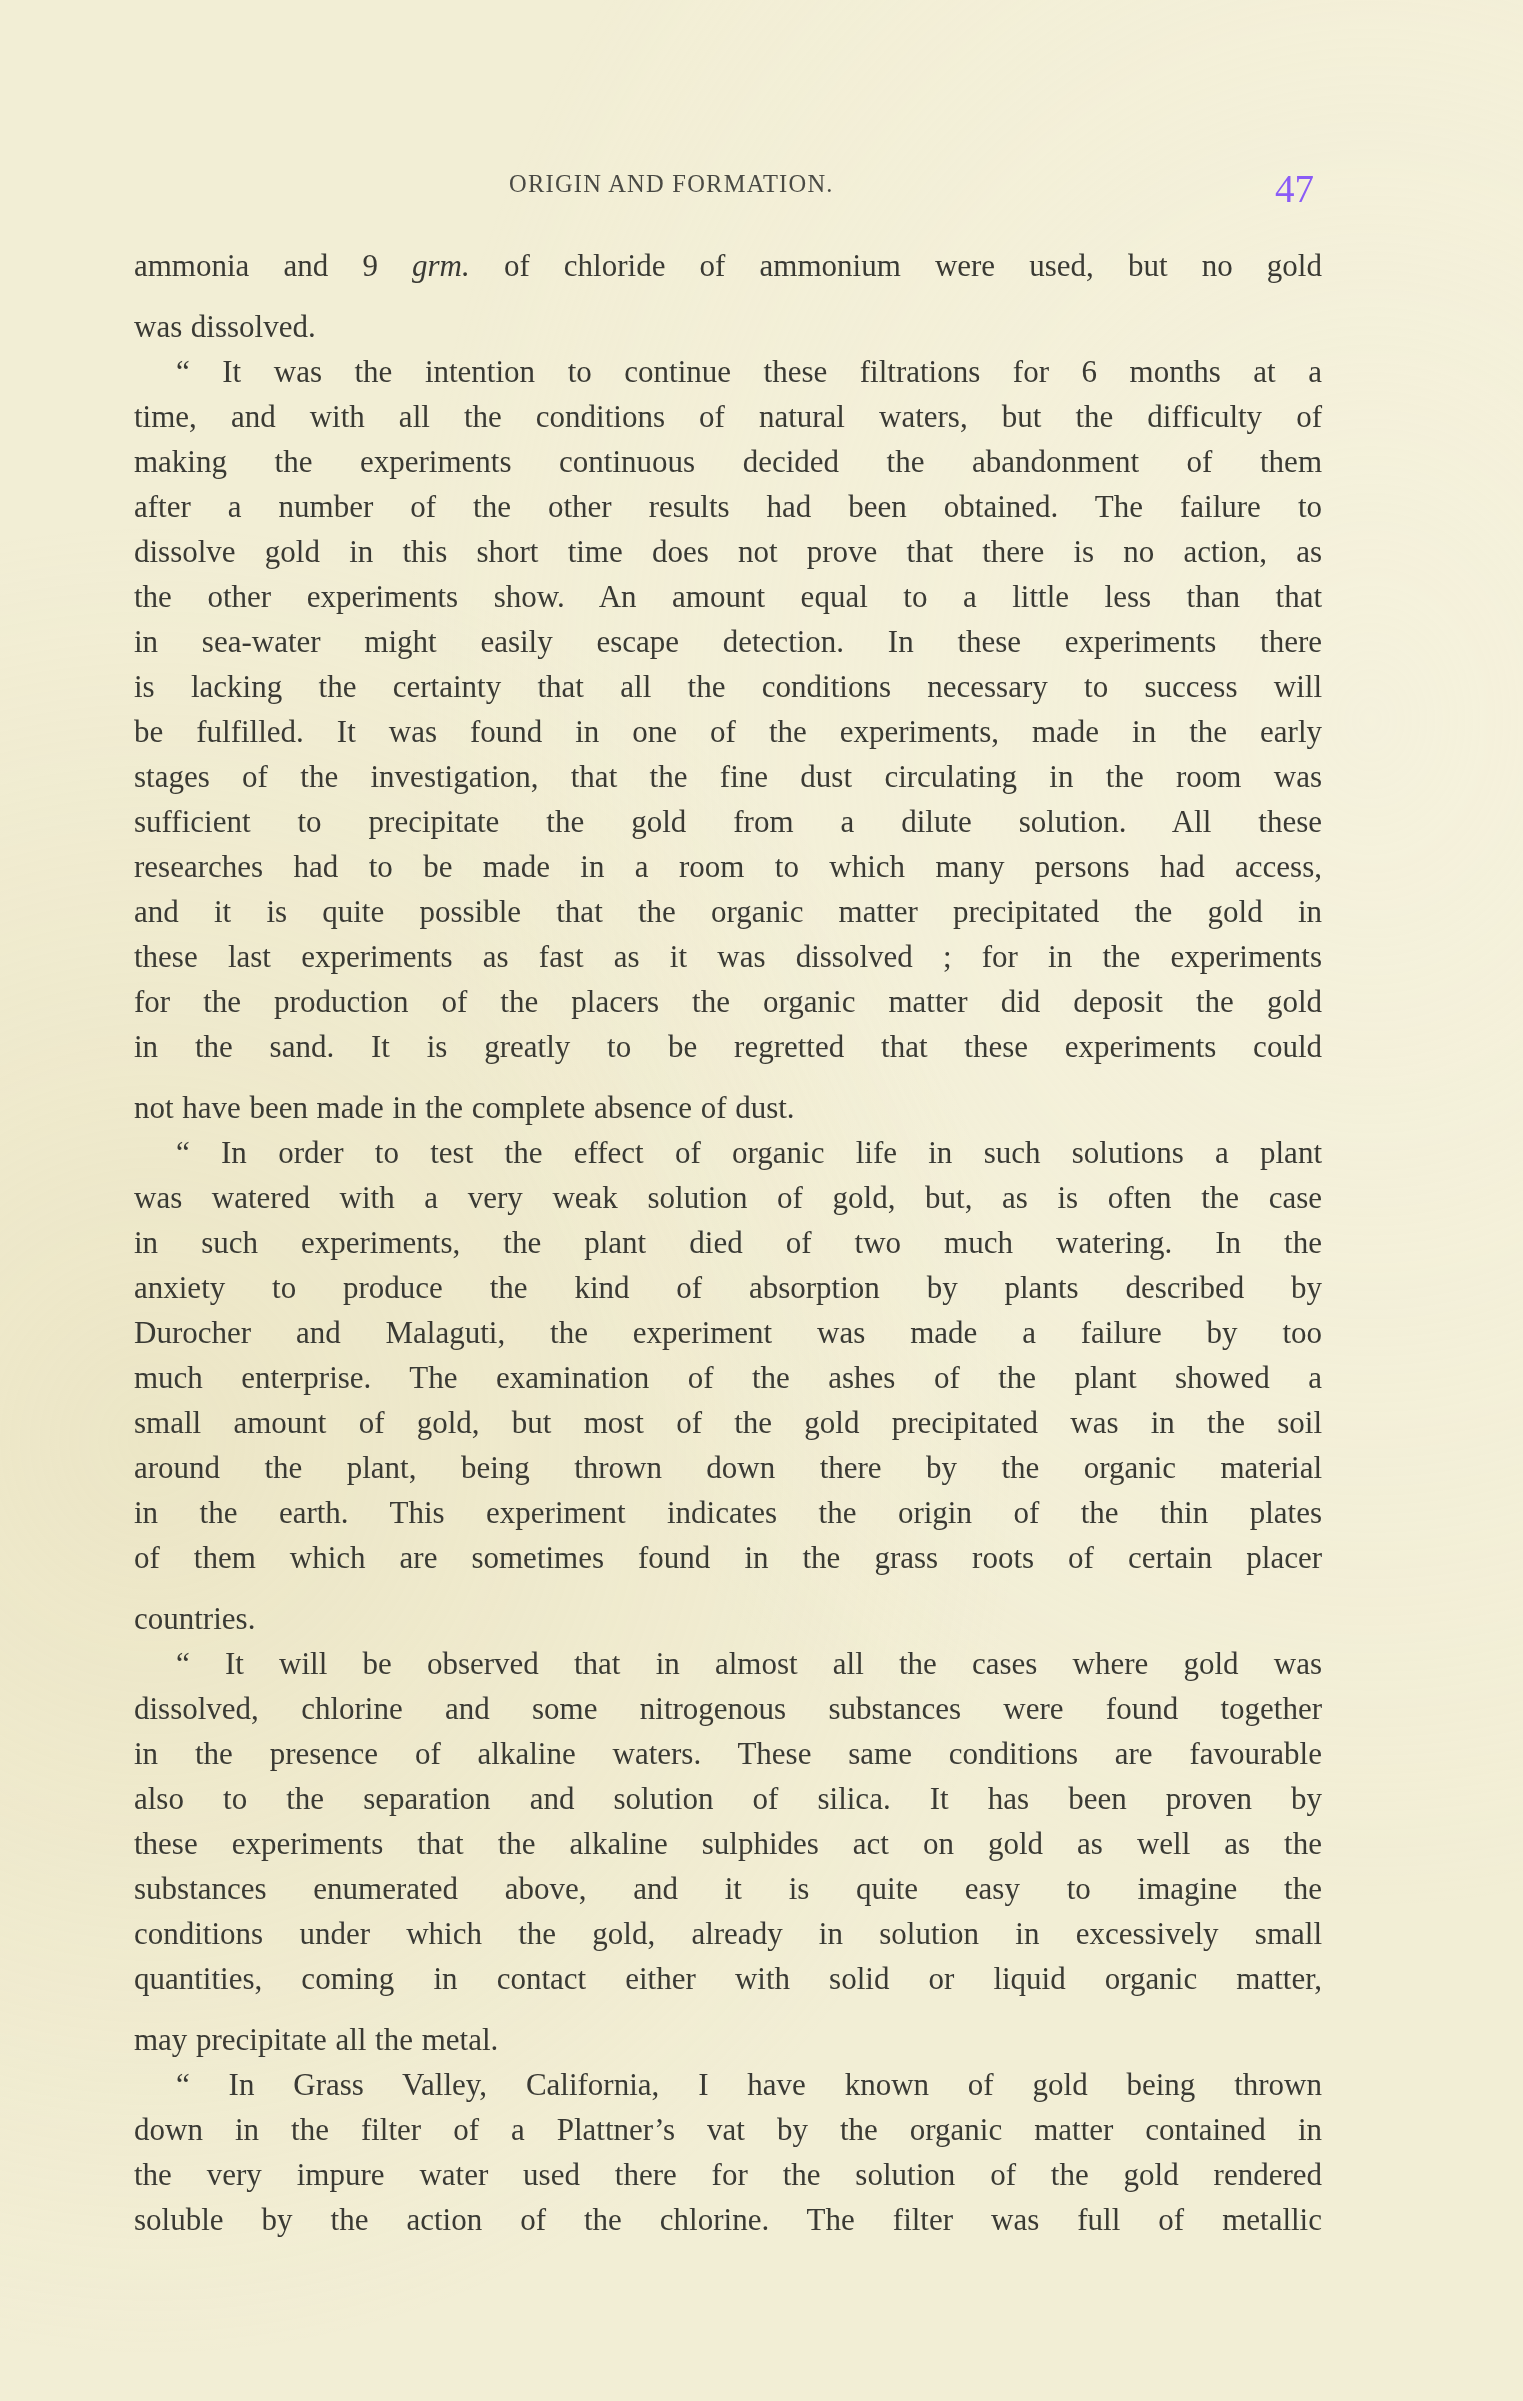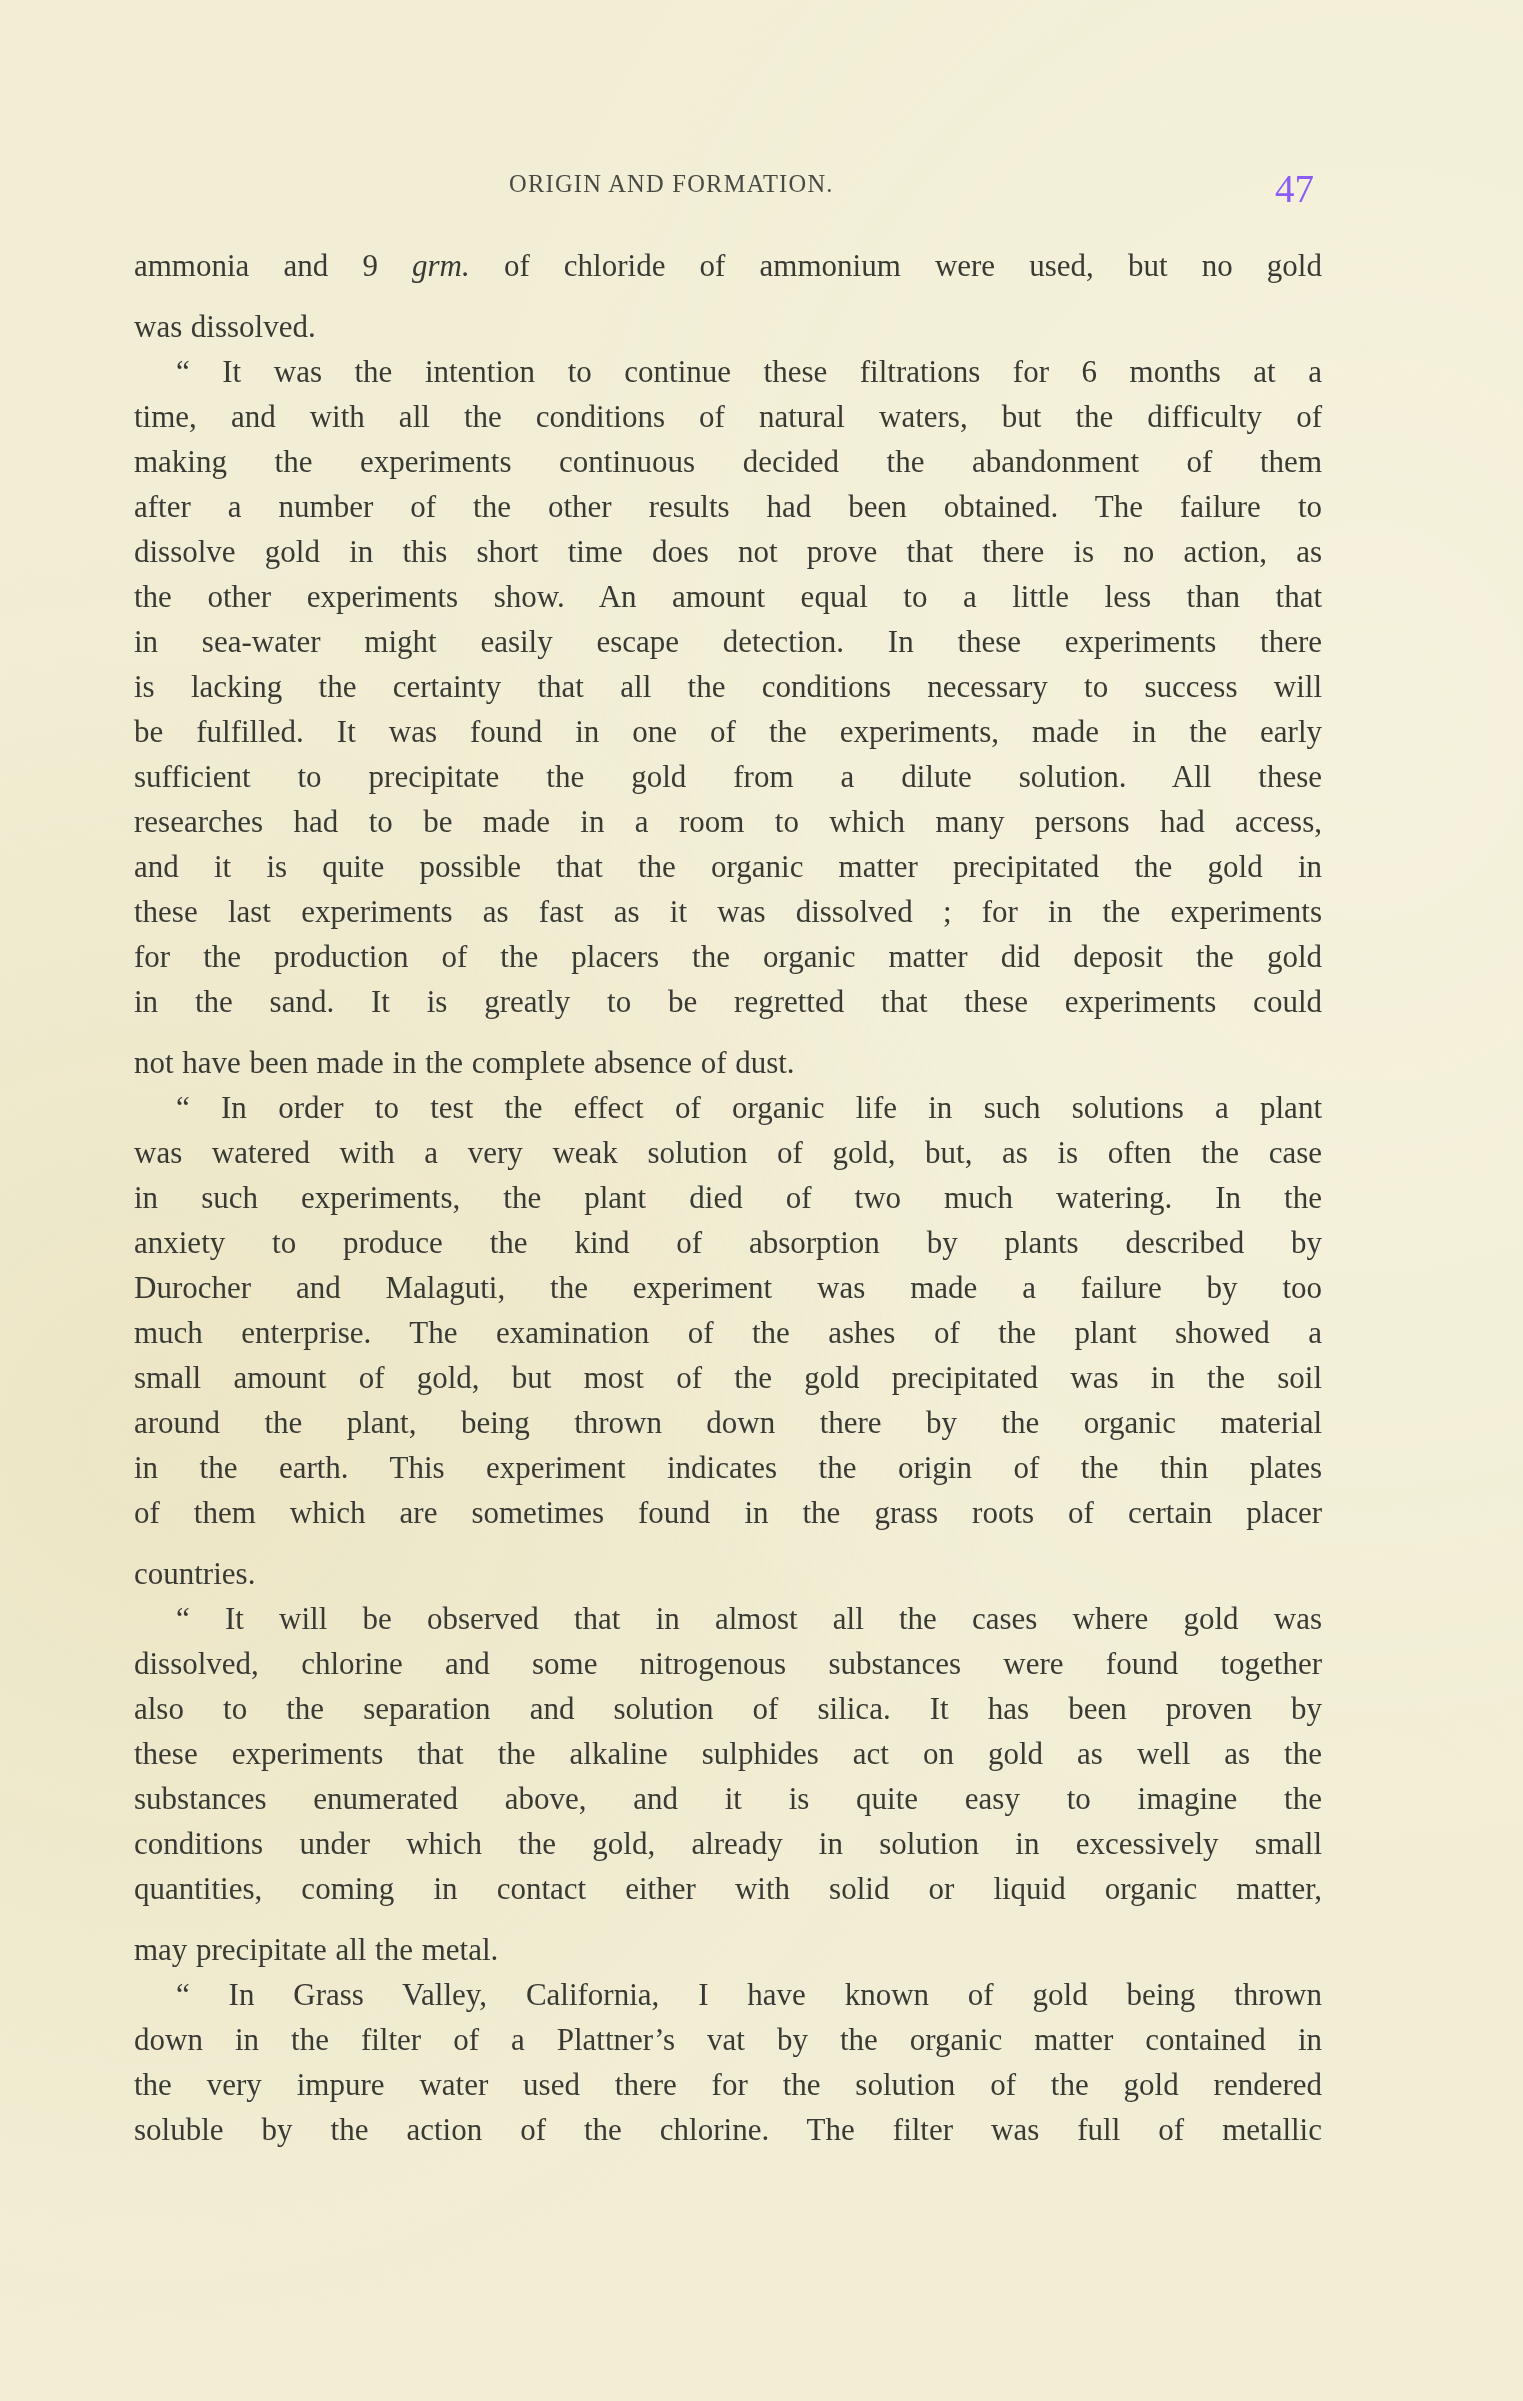--- a/index.html
+++ b/index.html
@@ -46,40 +46,42 @@
       <span class="line last"><span>was dissolved.</span></span>
       <span class="line indent"><span>“ It was the intention to continue these filtrations for 6 months at a</span></span>
       <span class="line"><span>time, and with all the conditions of natural waters, but the difficulty of</span></span>
       <span class="line"><span>making the experiments continuous decided the abandonment of them</span></span>
       <span class="line"><span>after a number of the other results had been obtained.  The failure to</span></span>
       <span class="line"><span>dissolve gold in this short time does not prove that there is no action, as</span></span>
       <span class="line"><span>the other experiments show.  An amount equal to a little less than that</span></span>
       <span class="line"><span>in sea-water might easily escape detection.  In these experiments there</span></span>
       <span class="line"><span>is lacking the certainty that all the conditions necessary to success will</span></span>
       <span class="line"><span>be fulfilled.  It was found in one of the experiments, made in the early</span></span>
+      <span class="line"><span>stages of the investigation, that the fine dust circulating in the room was</span></span>
       <span class="line"><span>sufficient to precipitate the gold from a dilute solution.  All these</span></span>
       <span class="line"><span>researches had to be made in a room to which many persons had access,</span></span>
       <span class="line"><span>and it is quite possible that the organic matter precipitated the gold in</span></span>
       <span class="line"><span>these last experiments as fast as it was dissolved ; for in the experiments</span></span>
       <span class="line"><span>for the production of the placers the organic matter did deposit the gold</span></span>
       <span class="line"><span>in the sand.  It is greatly to be regretted that these experiments could</span></span>
       <span class="line last"><span>not have been made in the complete absence of dust.</span></span>
       <span class="line indent"><span>“ In order to test the effect of organic life in such solutions a plant</span></span>
       <span class="line"><span>was watered with a very weak solution of gold, but, as is often the case</span></span>
       <span class="line"><span>in such experiments, the plant died of two much watering.  In the</span></span>
       <span class="line"><span>anxiety to produce the kind of absorption by plants described by</span></span>
       <span class="line"><span>Durocher and Malaguti, the experiment was made a failure by too</span></span>
       <span class="line"><span>much enterprise.  The examination of the ashes of the plant showed a</span></span>
       <span class="line"><span>small amount of gold, but most of the gold precipitated was in the soil</span></span>
       <span class="line"><span>around the plant, being thrown down there by the organic material</span></span>
       <span class="line"><span>in the earth.  This experiment indicates the origin of the thin plates</span></span>
       <span class="line"><span>of them which are sometimes found in the grass roots of certain placer</span></span>
       <span class="line last"><span>countries.</span></span>
       <span class="line indent"><span>“ It will be observed that in almost all the cases where gold was</span></span>
       <span class="line"><span>dissolved, chlorine and some nitrogenous substances were found together</span></span>
+      <span class="line"><span>in the presence of alkaline waters.  These same conditions are favourable</span></span>
       <span class="line"><span>also to the separation and solution of silica.  It has been proven by</span></span>
       <span class="line"><span>these experiments that the alkaline sulphides act on gold as well as the</span></span>
       <span class="line"><span>substances enumerated above, and it is quite easy to imagine the</span></span>
       <span class="line"><span>conditions under which the gold, already in solution in excessively small</span></span>
       <span class="line"><span>quantities, coming in contact either with solid or liquid organic matter,</span></span>
       <span class="line last"><span>may precipitate all the metal.</span></span>
       <span class="line indent"><span>“ In Grass Valley, California, I have known of gold being thrown</span></span>
       <span class="line"><span>down in the filter of a Plattner’s vat by the organic matter contained in</span></span>
       <span class="line"><span>the very impure water used there for the solution of the gold rendered</span></span>
       <span class="line"><span>soluble by the action of the chlorine.  The filter was full of metallic</span></span>

